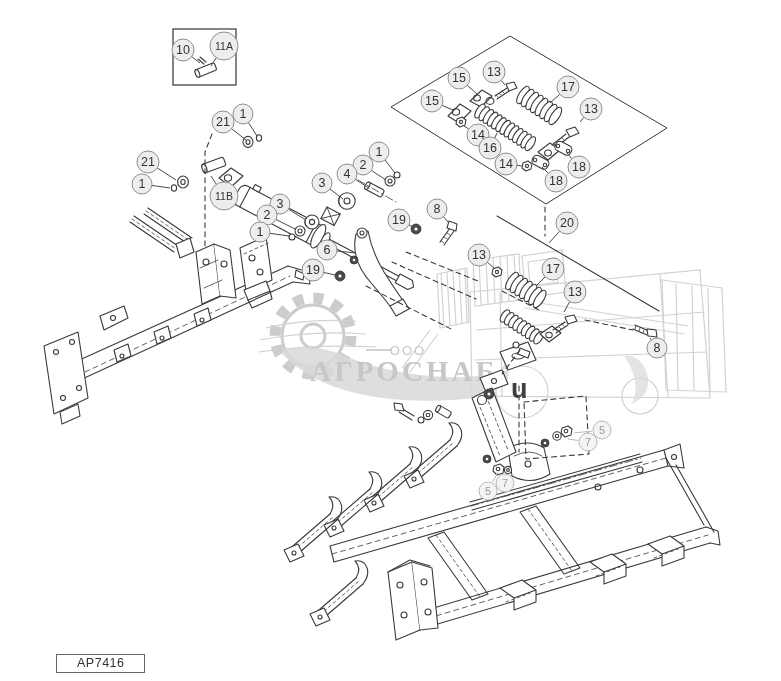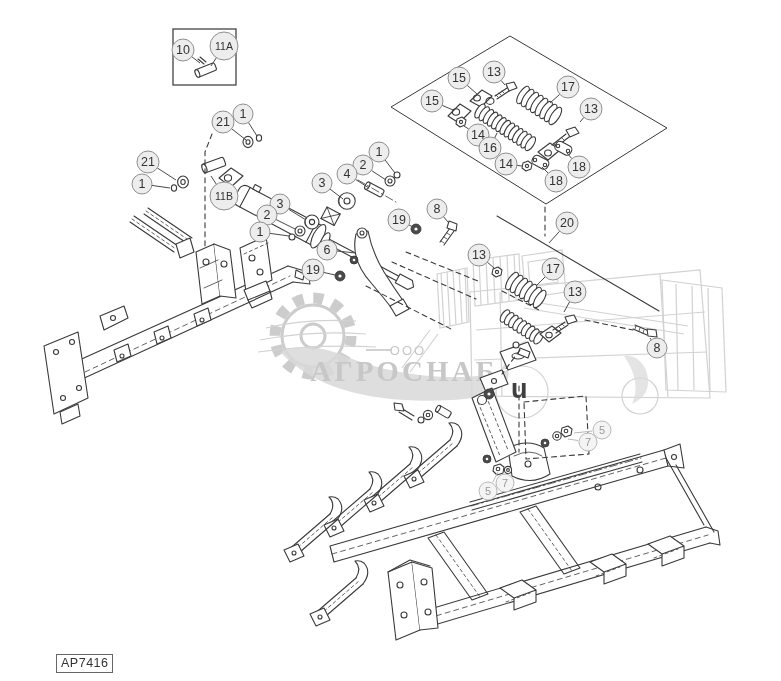--- a/index.html
+++ b/index.html
@@ -10,21 +10,21 @@
   .th{stroke-width:0.8;}
   .dash{stroke-dasharray:5 4;}
   .dash2{stroke-dasharray:3 3;}
   .dashdot{stroke-dasharray:8 3 2 3;stroke-width:0.8;}
   .wfill{fill:#ffffff;}
   .dk{fill:#4a4a4a;stroke:#333;stroke-width:0.8;}
   .wm{fill:none;stroke:#d2d2d2;stroke-width:1.2;}
   .wmf{fill:#d8d8d8;stroke:none;}
   .wmt{fill:#c7c7c7;stroke:none;}
   .part-label{position:absolute;left:56px;top:654px;border:1px solid #666;color:#333;
-    font-size:12.5px;line-height:15px;padding:1px 4px;background:#fff;letter-spacing:0.5px;}
+    font-size:12.5px;line-height:15px;padding:1px 20px;background:#fff;letter-spacing:0.5px;}
 </style>
 </head>
 <body>
 
 <div class="canvas">
 <svg id="diagram-svg" width="781" height="681" viewBox="0 0 781 681">
 
   <g>
 
     <g>

